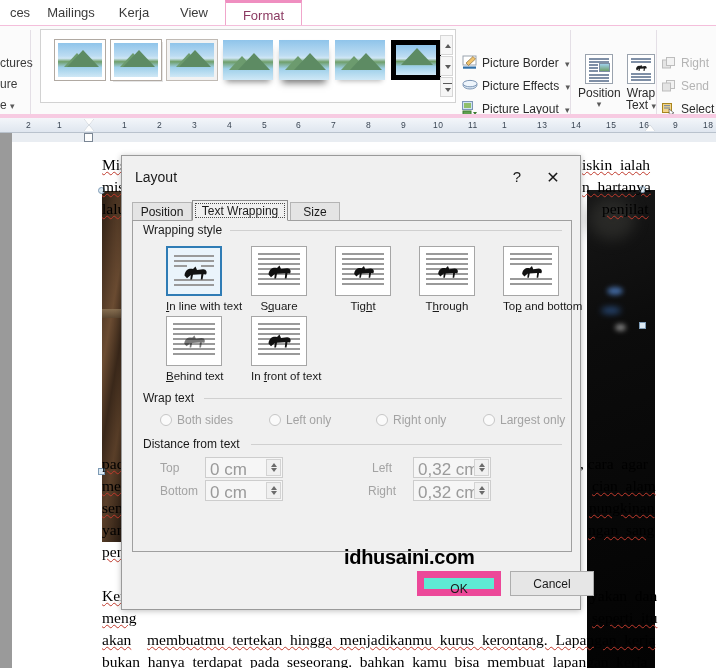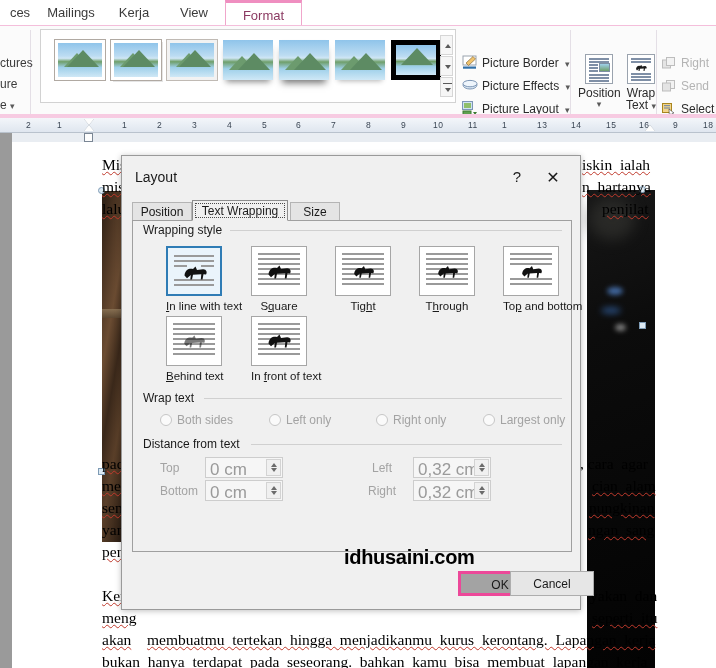--- a/index.html
+++ b/index.html
@@ -155,21 +155,21 @@
   .spin .btns .u { position:absolute; left:4px; top:3px; width:0;height:0;
         border-left:3px solid transparent;border-right:3px solid transparent;border-bottom:4px solid #6b6b6b; }
   .spin .btns .d { position:absolute; left:4px; bottom:3px; width:0;height:0;
         border-left:3px solid transparent;border-right:3px solid transparent;border-top:4px solid #6b6b6b; }
 
   #wm { position:absolute; left:211px; top:325px; font-size:20px; font-weight:bold; color:#000;
         letter-spacing:-0.3px; }
 
   .dbtn { position:absolute; width:84px; height:25px; line-height:25px; text-align:center;
           font-size:12px; color:#1a1a1a; background:#e6e6e6; border:1px solid #adadad; }
-  .dbtn.primary { border:3px solid #ec4899; background:#a3a3a3; line-height:23px;margin-left:41px; }
+  .dbtn.primary { border:7px solid #ec4899; background:#5eead4; line-height:23px; }
 </style>
 </head>
 <body>
 
 <div id="ribbon-area">
 
   <div id="tabbar">
     <div class="tab" style="left:0;width:40px;"><span>ces</span></div>
     <div class="tab" style="left:40px;width:62px;"><span>Mailings</span></div>
     <div class="tab" style="left:104px;width:60px;"><span>Kerja</span></div>

